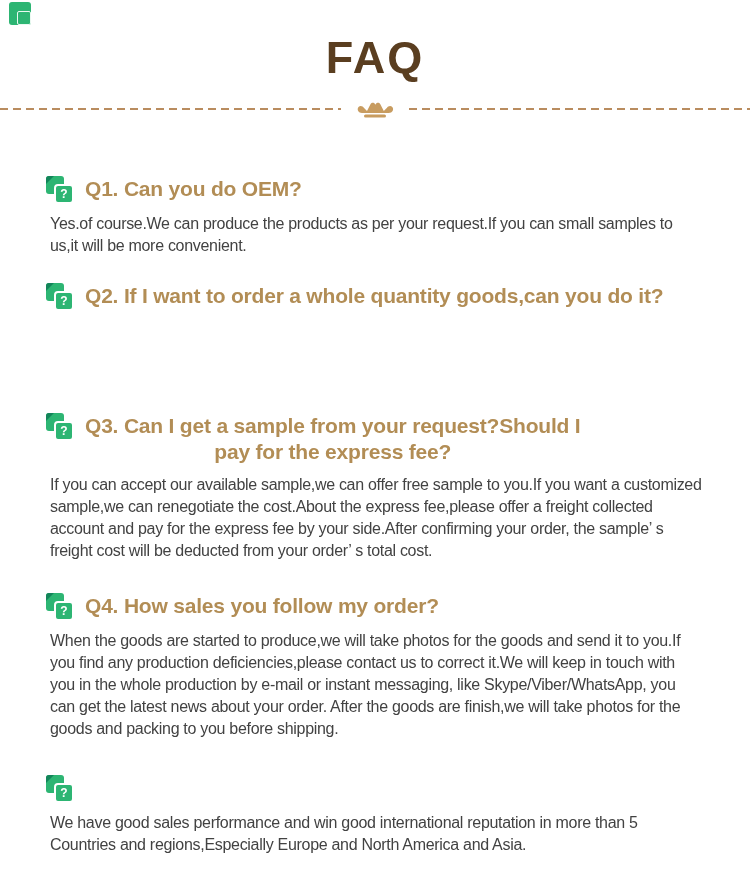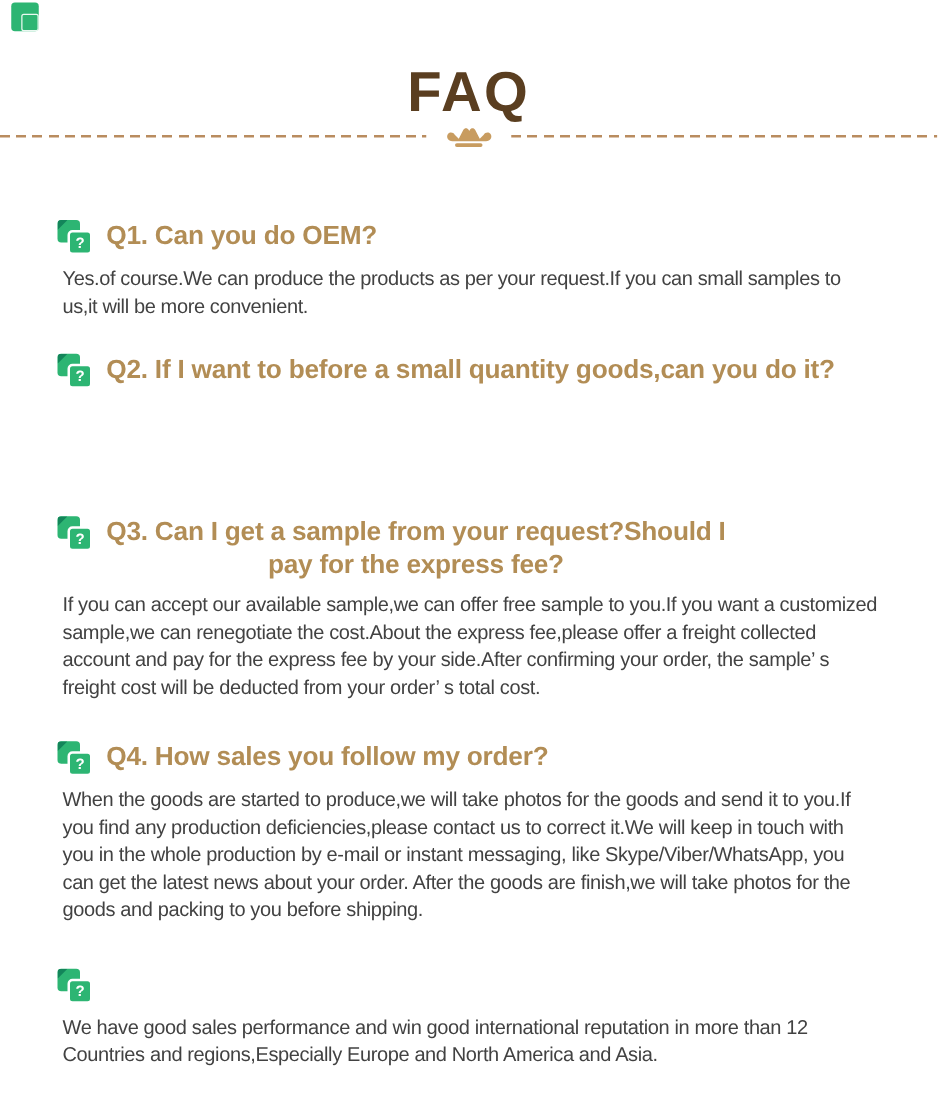--- a/index.html
+++ b/index.html
@@ -9,21 +9,21 @@
     background:#ffffff;
     overflow:hidden;
     font-family:"Liberation Sans","DejaVu Sans",sans-serif;
   }
   
   .corner-icon{position:absolute;left:9px;top:2px;width:22px;height:23px;}
   .corner-icon .c-back{position:absolute;left:0;top:0;width:22px;height:23px;background:#2db573;border-radius:3px;}
   .corner-icon .c-front{position:absolute;left:8px;top:9px;width:12px;height:12px;background:#2db573;border:1px solid #eaf9f1;border-radius:2px;}
 
   .title{
-    position:absolute;top:48px;left:0;width:100%;
+    position:absolute;top:32px;left:0;width:100%;
     margin:0;text-align:center;
     font-size:45px;font-weight:bold;letter-spacing:2px;
     color:#5a3e20;
   }
   .divider{
     position:absolute;top:98px;left:0;width:100%;
     display:flex;align-items:center;
   }
   .dash{
     flex:1;height:2px;
@@ -88,21 +88,21 @@
     <p class="answer">Yes.of course.We can produce the products as per your request.If you can small samples to us,it will be more convenient.</p>
   </section>
 
   <section class="faq" style="top:282px">
     <div class="qrow">
       <span class="qicon">
         <span class="back"></span>
         <span class="fold"></span>
         <span class="front">?</span>
       </span>
-      <h2 class="qtext">Q2. If I want to before a small quantity goods,can you do it?</h2>
+      <h2 class="qtext">Q2. If I want to order a whole quantity goods,can you do it?</h2>
     </div>
   </section>
 
   <section class="faq" style="top:412px">
     <div class="qrow">
       <span class="qicon">
         <span class="back"></span>
         <span class="fold"></span>
         <span class="front">?</span>
       </span>
@@ -125,16 +125,16 @@
   </section>
 
   <section class="faq" style="top:774px">
     <div class="qrow">
       <span class="qicon">
         <span class="back"></span>
         <span class="fold"></span>
         <span class="front">?</span>
       </span>
     </div>
-    <p class="answer">We have good sales performance and win good international reputation in more than 12 Countries and regions,Especially Europe and North America and Asia.</p>
+    <p class="answer">We have good sales performance and win good international reputation in more than 5 Countries and regions,Especially Europe and North America and Asia.</p>
   </section>
 
 </div>
 
 </body></html>

